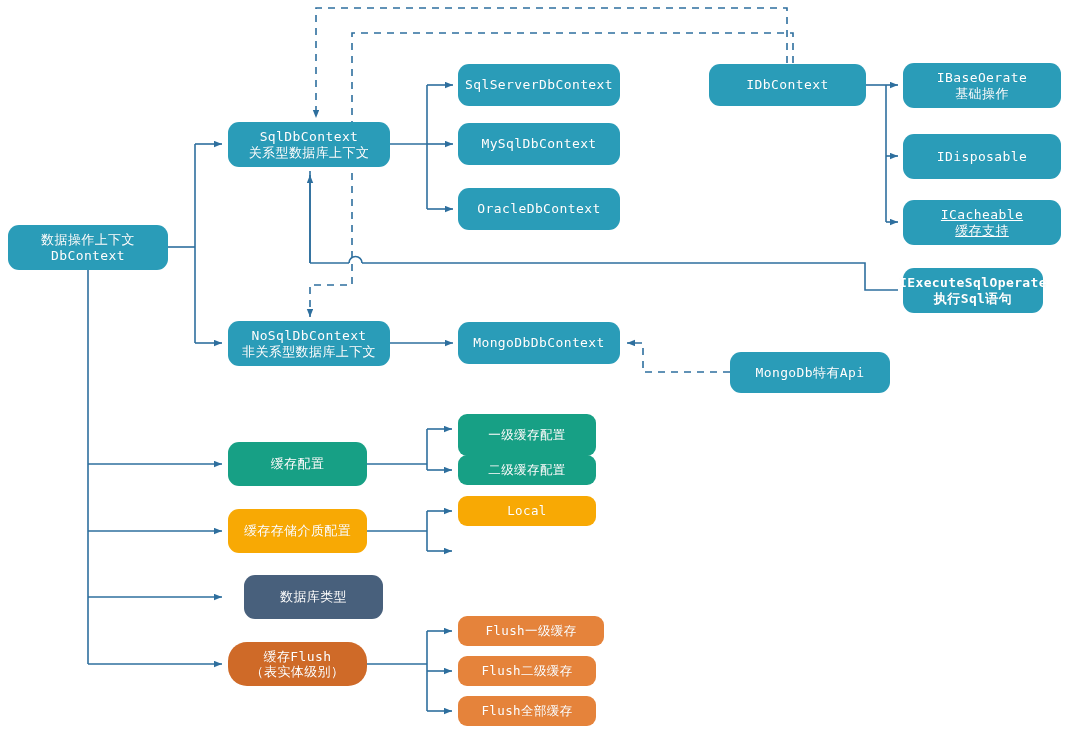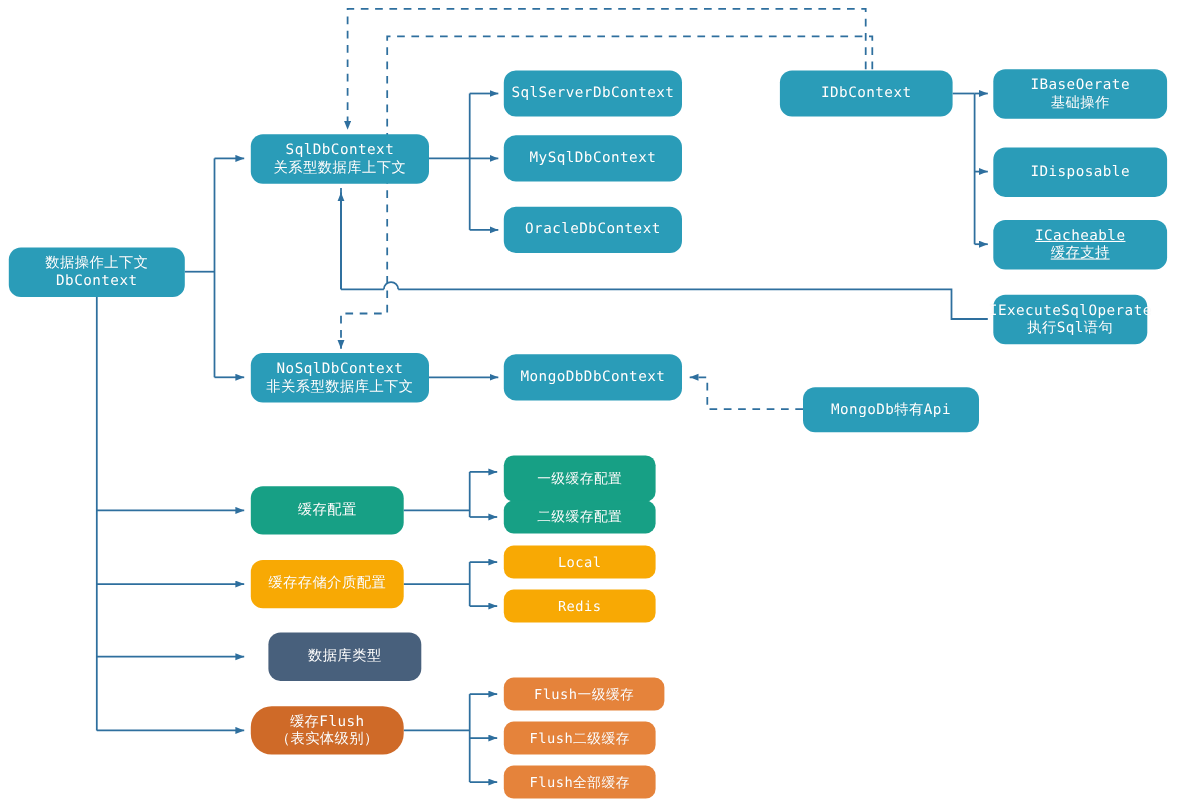--- a/index.html
+++ b/index.html
@@ -143,21 +143,21 @@
 
   <div class="node teal" style="left:903px;top:134px;width:158px;height:45px;">
     <span class="l1">IDisposable</span>
   </div>
 
   <div class="node teal" style="left:903px;top:200px;width:158px;height:45px;text-decoration:underline;">
     <span class="l1">ICacheable</span>
     <span class="l2">缓存支持</span>
   </div>
 
-  <div class="node teal" style="left:903px;top:268px;width:140px;height:45px;">
+  <div class="node teal" style="left:903px;top:268px;width:140px;height:45px;font-weight:bold;">
     <span class="l1">IExecuteSqlOperate</span>
     <span class="l2">执行Sql语句</span>
   </div>
 
   <div class="node green" style="left:228px;top:442px;width:139px;height:44px;">
     <span class="l1">缓存配置</span>
   </div>
 
   <div class="node green small" style="left:458px;top:414px;width:138px;height:42px;">
     <span class="l1">一级缓存配置</span>
@@ -168,23 +168,20 @@
   </div>
 
   <div class="node amber" style="left:228px;top:509px;width:139px;height:44px;">
     <span class="l1">缓存存储介质配置</span>
   </div>
 
   <div class="node amber small" style="left:458px;top:496px;width:138px;height:30px;">
     <span class="l1">Local</span>
   </div>
 
-  <div class="node amber small" style="left:458px;top:536px;width:138px;height:30px;">
-    <span class="l1">Redis</span>
-  </div>
 
   <div class="node slate" style="left:228px;top:575px;width:139px;height:44px;">
     <span class="l1">数据库类型</span>
   </div>
 
   <div class="node orange-dark" style="left:228px;top:642px;width:139px;height:44px;border-radius:19px;">
     <span class="l1">缓存Flush</span>
     <span class="l2">（表实体级别）</span>
   </div>
 

